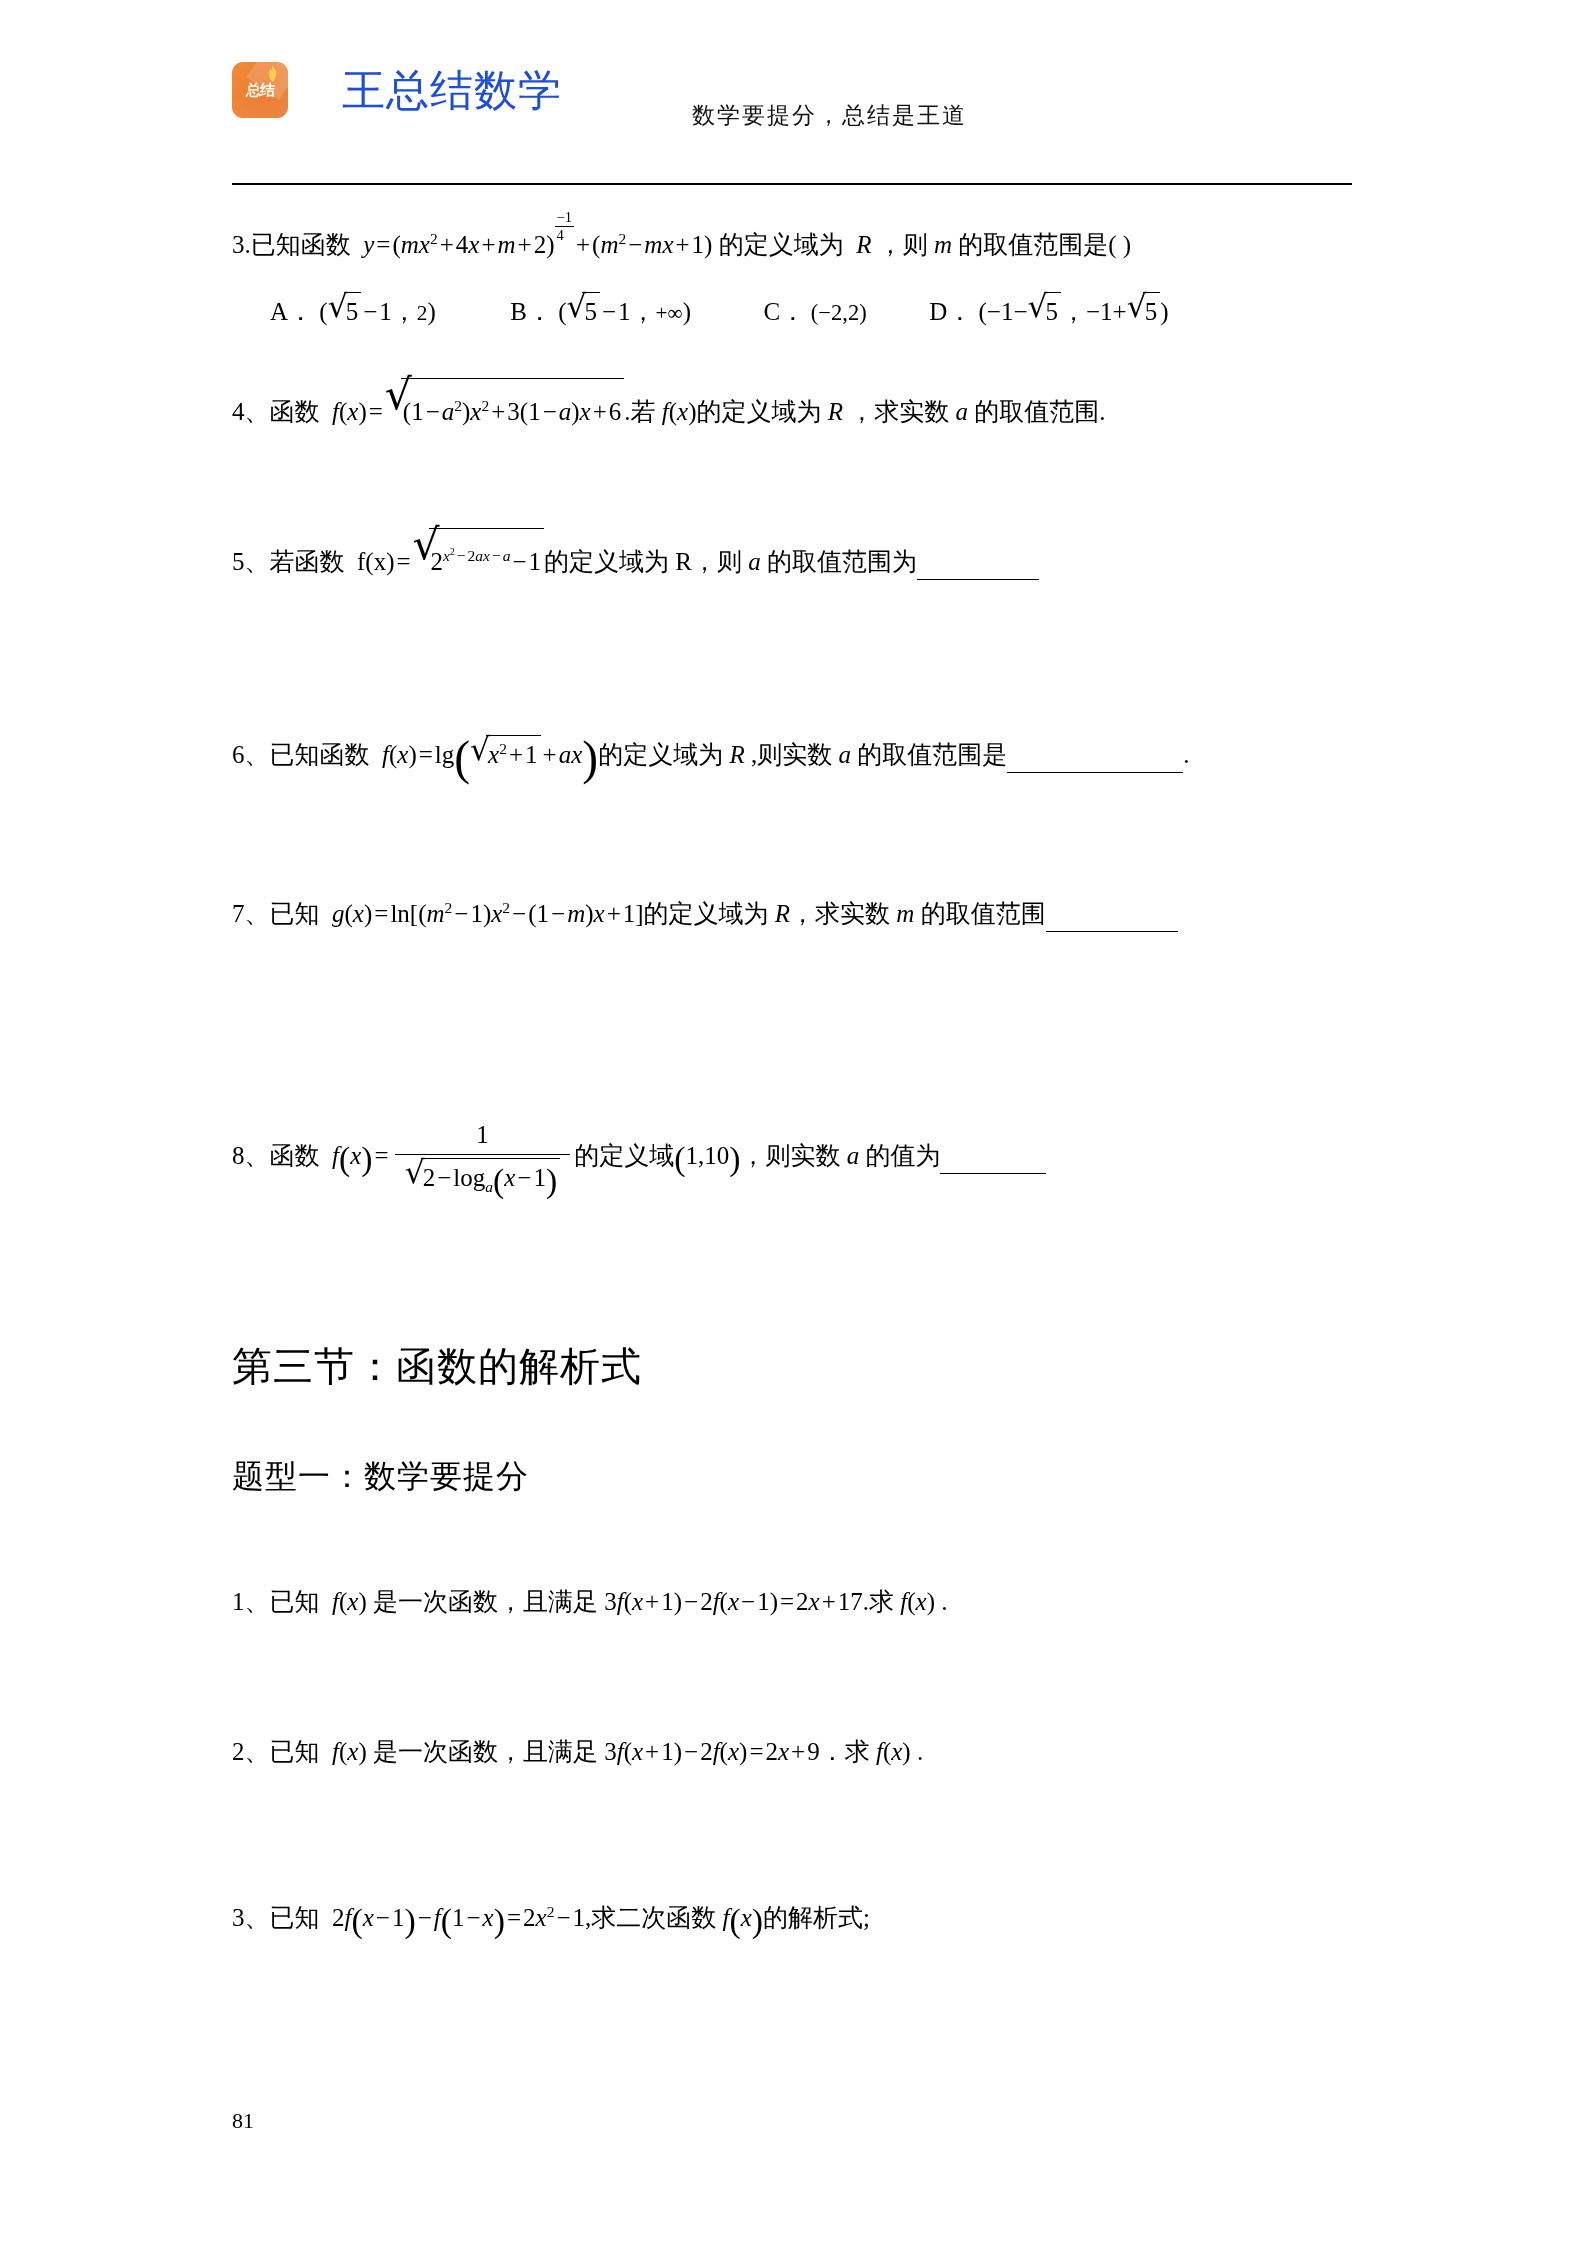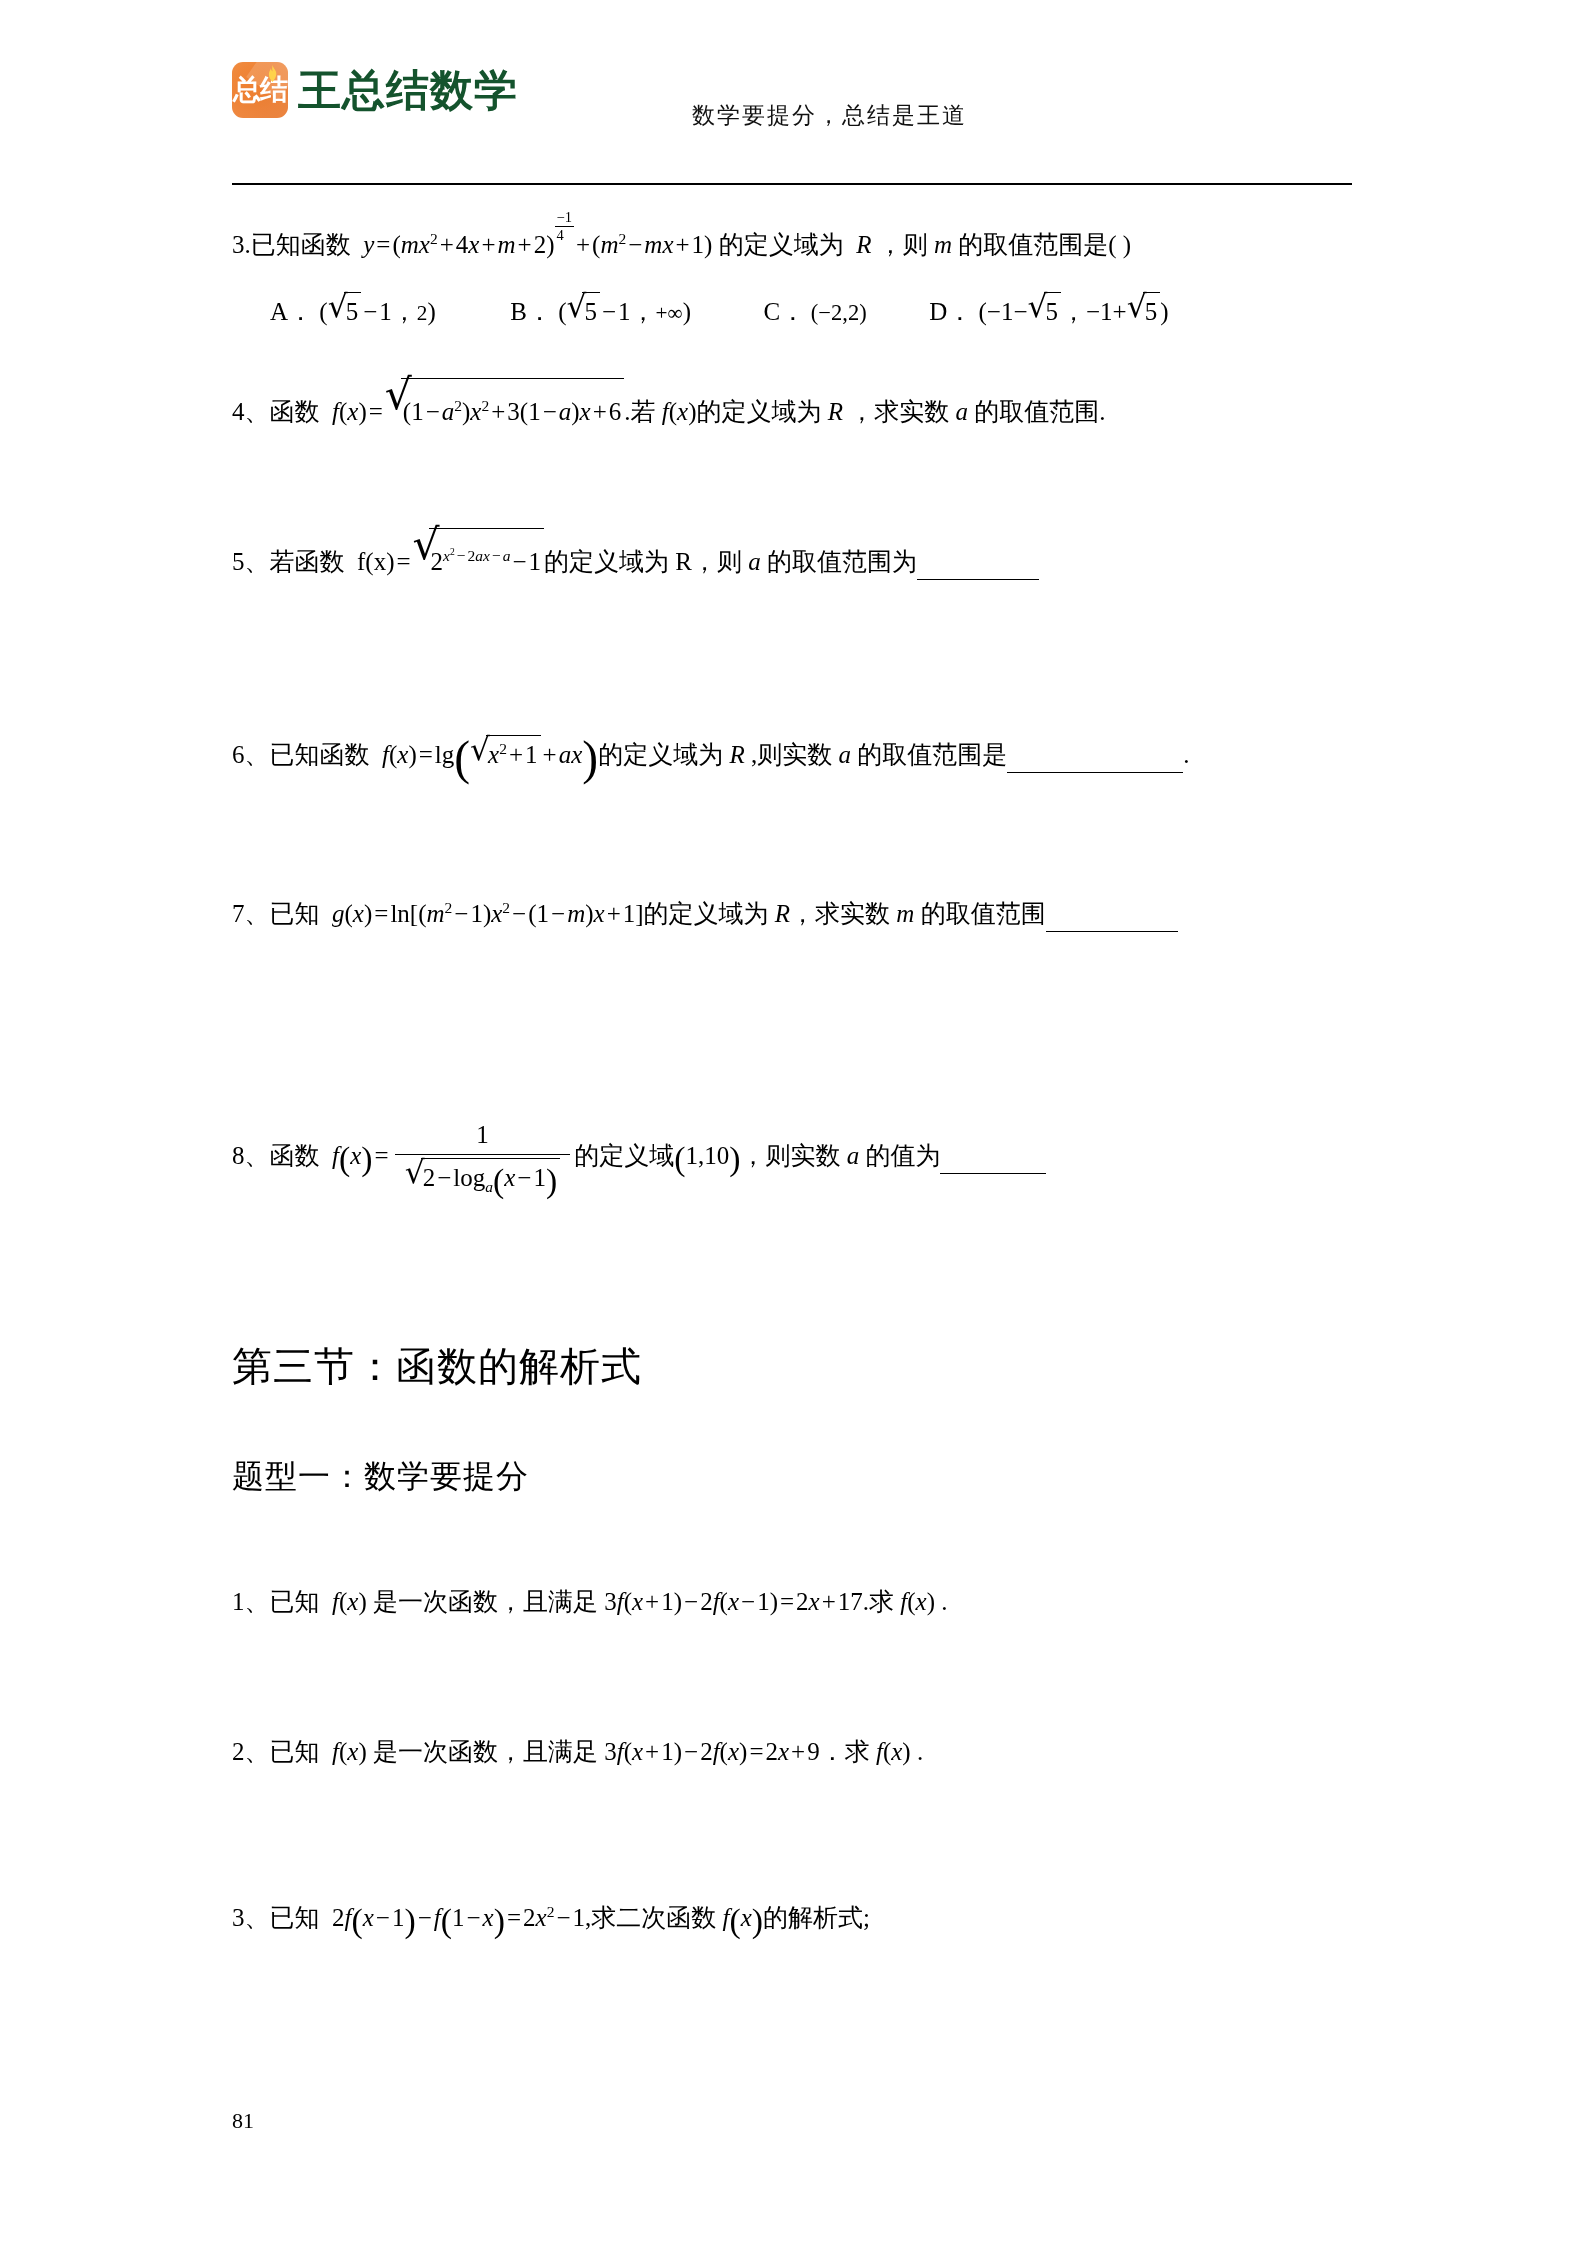--- a/index.html
+++ b/index.html
@@ -58,41 +58,42 @@
     width: 40px;
     height: 40px;
     background: rgba(255,255,255,0.16);
     transform: rotate(35deg);
   }
   .logo-mark-text {
     position: relative;
     color: #ffffff;
     font-family: "DejaVu Sans", "Liberation Sans", sans-serif;
     font-weight: 700;
-    font-size: 28px;
+    font-size: 15px;
     letter-spacing: -1px;
     line-height: 1;
     z-index: 2;
   }
   .logo-flame {
     position: absolute;
     right: 9px;
     top: 3px;
     width: 13px;
     height: 17px;
     z-index: 3;
   }
   .logo-word {
-    color: #14532d;
+    color: #1d4ed8;
     font-family: "DejaVu Sans", "Liberation Sans", sans-serif;
-    font-weight: 700;
+    font-weight: 400;
     font-size: 43px;
     letter-spacing: 1px;
     line-height: 1;
     white-space: nowrap;
+    margin-left: 44px;
   }
   .tagline {
     position: absolute;
     left: 460px;
     top: 38px;
     font-family: "Liberation Serif", "DejaVu Serif", serif;
     font-size: 23px;
     letter-spacing: 2px;
     white-space: nowrap;
     color: #111;

